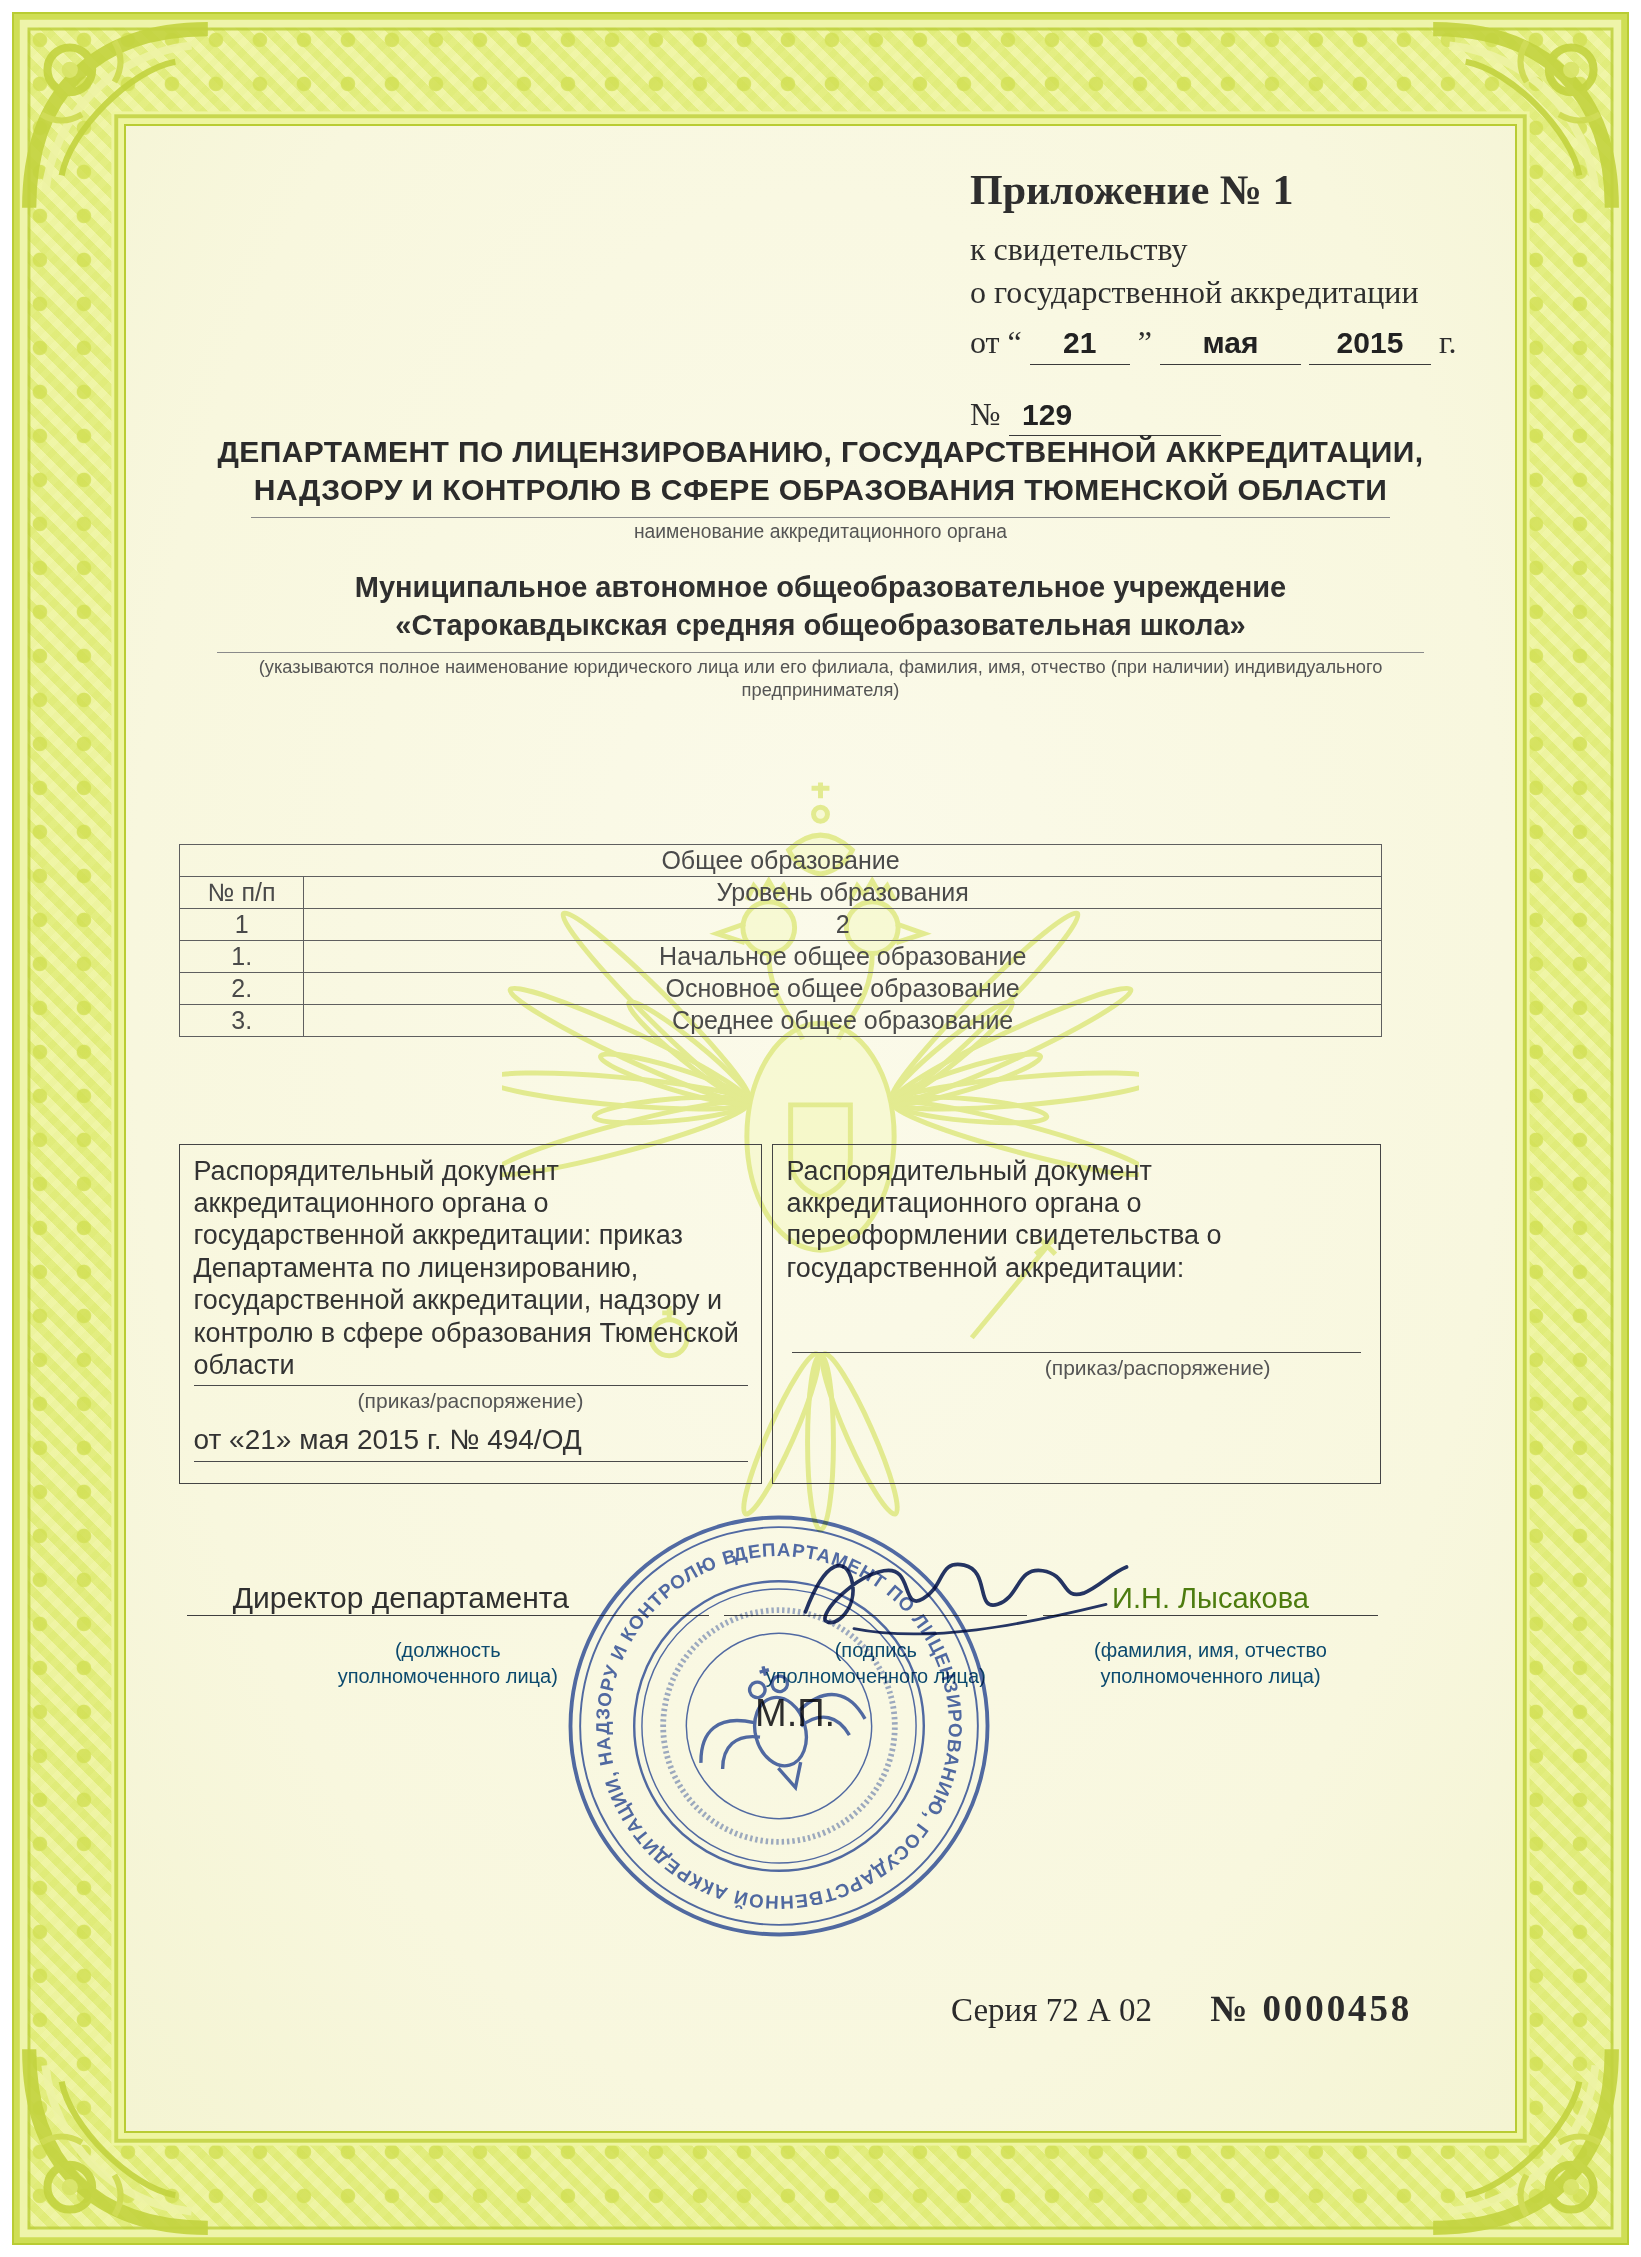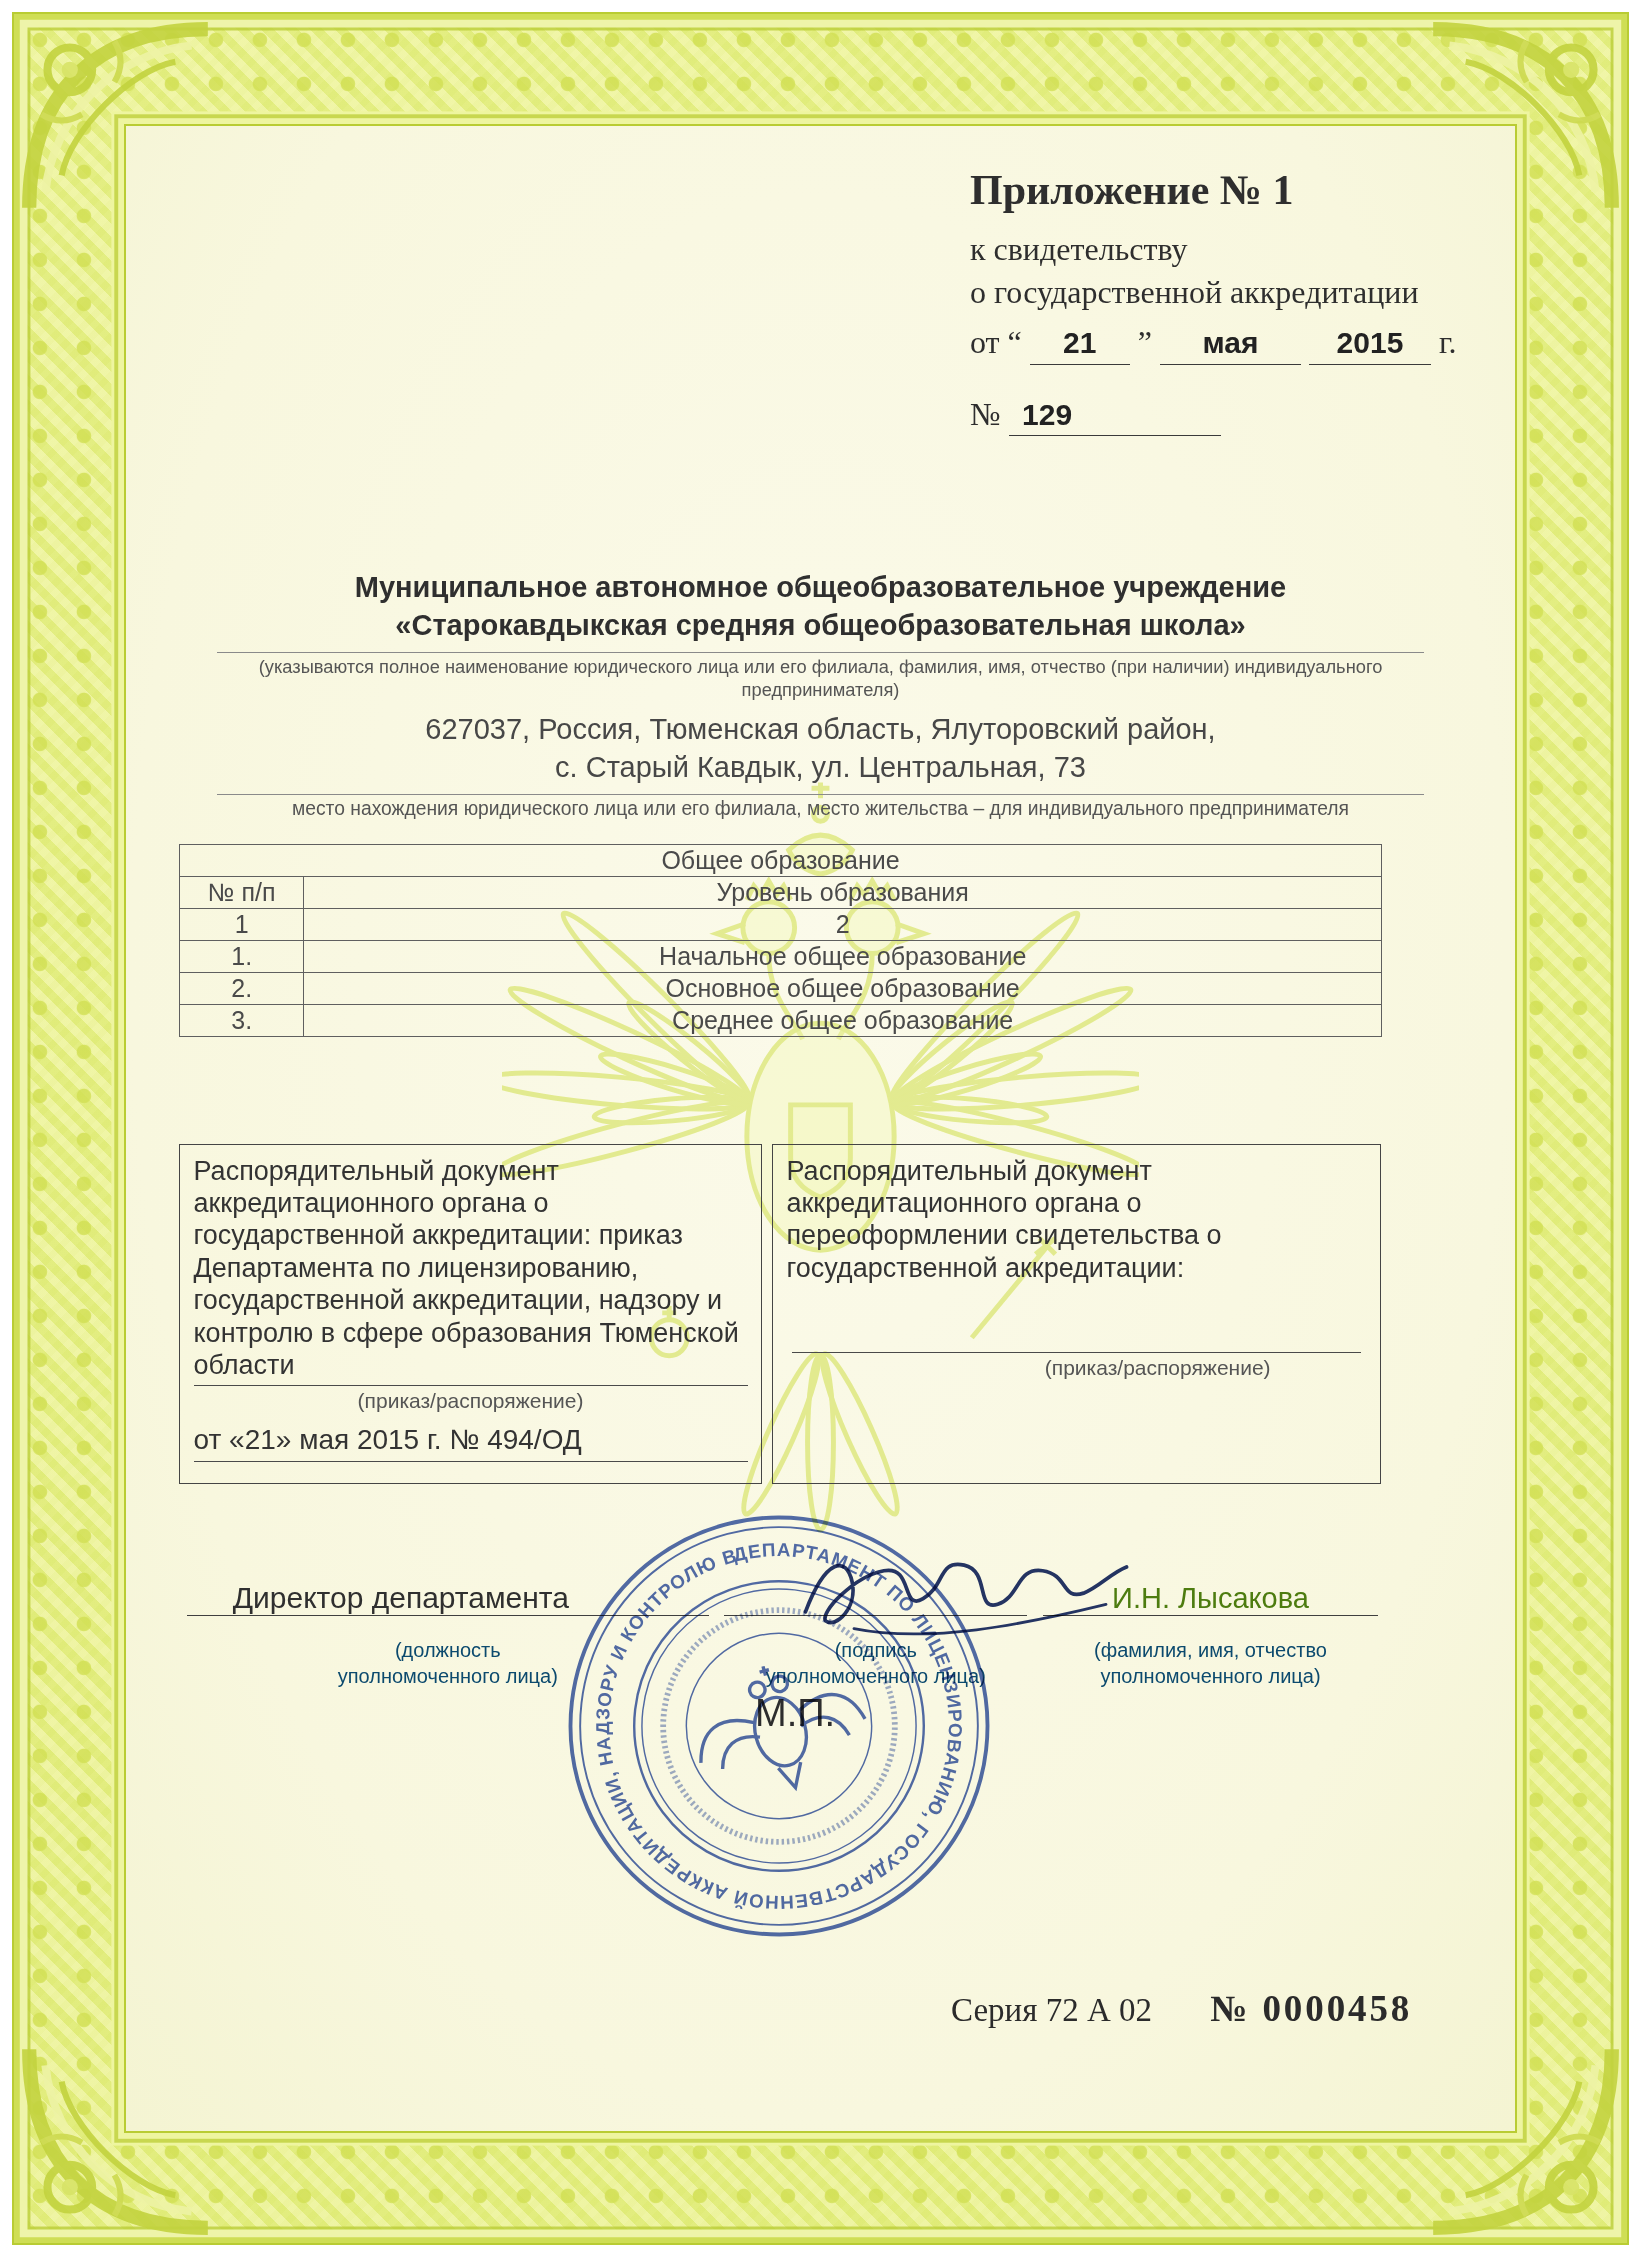--- a/index.html
+++ b/index.html
@@ -210,35 +210,35 @@
         <span class="bline" style="width:141px">мая</span>
         <span class="bline" style="width:122px">2015</span>
         <span>г.</span>
       </div>
       <div class="numline">
         <span>№</span>
         <span class="bline" style="width:199px;text-align:left;padding-left:13.5px">129</span>
       </div>
     </div>
 
+    <div class="authority">
+      <div class="h">ДЕПАРТАМЕНТ ПО ЛИЦЕНЗИРОВАНИЮ, ГОСУДАРСТВЕННОЙ АККРЕДИТАЦИИ,</div>
+      <div class="h">НАДЗОРУ И КОНТРОЛЮ В СФЕРЕ ОБРАЗОВАНИЯ ТЮМЕНСКОЙ ОБЛАСТИ</div>
+      <div class="capline">наименование аккредитационного органа</div>
+    </div>
 
     <div class="orgblock">
       <div class="h">Муниципальное автономное общеобразовательное учреждение</div>
       <div class="h">«Старокавдыкская средняя общеобразовательная школа»</div>
       <div class="capline">
         <div>(указываются полное наименование юридического лица  или его филиала, фамилия, имя, отчество (при наличии) индивидуального</div>
         <div>предпринимателя)</div>
       </div>
     </div>
 
-    <div class="addrblock">
-      <div class="h">627037, Россия, Тюменская область, Ялуторовский район,</div>
-      <div class="h">с. Старый Кавдык, ул. Центральная, 73</div>
-      <div class="capline">место нахождения юридического лица или его филиала, место жительства – для индивидуального предпринимателя</div>
-    </div>
 
     <table class="edu">
       <tbody>
         <tr>
           <td colspan="2">Общее образование</td>
         </tr>
         <tr>
           <td class="c1">№ п/п</td>
           <td>Уровень образования</td>
         </tr>

